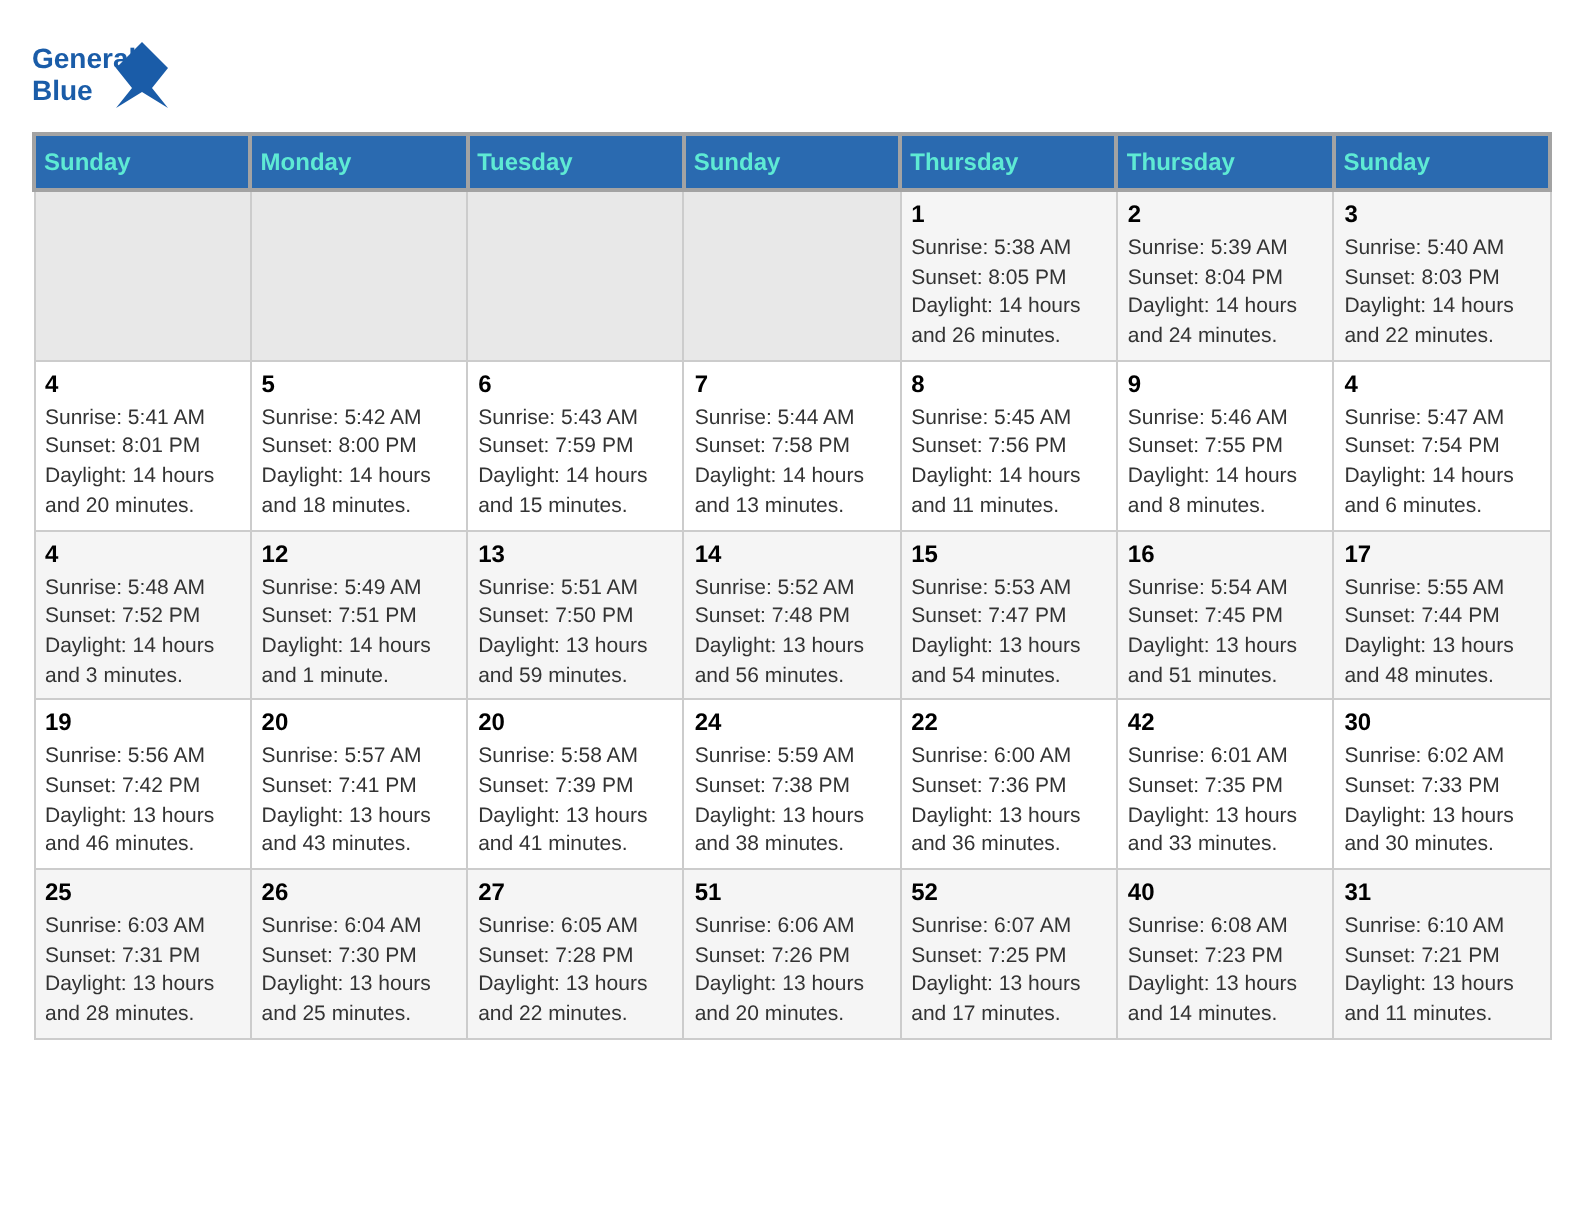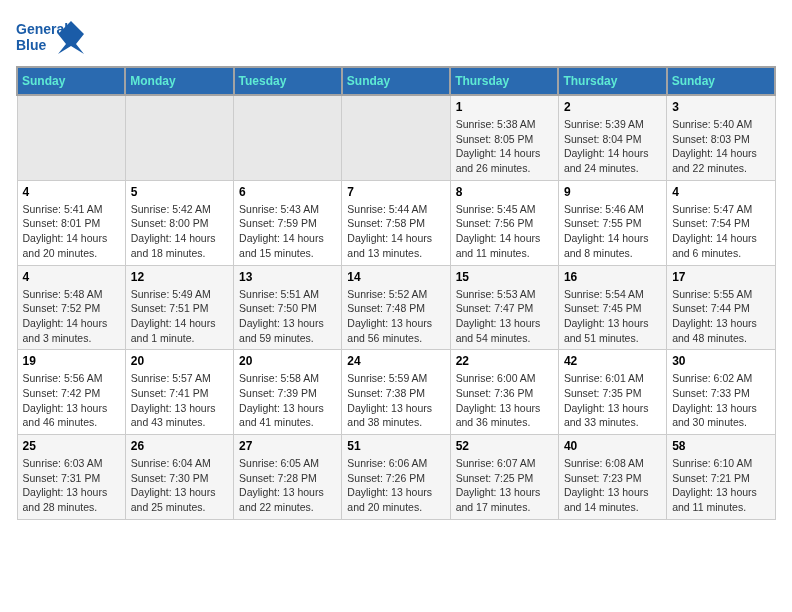--- a/index.html
+++ b/index.html
@@ -232,18 +232,18 @@
         </td>
         <td>
           <div class="day-number">52</div>
           <div class="day-info">Sunrise: 6:07 AM<br>Sunset: 7:25 PM<br>Daylight: 13 hours<br>and 17 minutes.</div>
         </td>
         <td>
           <div class="day-number">40</div>
           <div class="day-info">Sunrise: 6:08 AM<br>Sunset: 7:23 PM<br>Daylight: 13 hours<br>and 14 minutes.</div>
         </td>
         <td>
-          <div class="day-number">58</div>
+          <div class="day-number">31</div>
           <div class="day-info">Sunrise: 6:10 AM<br>Sunset: 7:21 PM<br>Daylight: 13 hours<br>and 11 minutes.</div>
         </td>
       </tr>
     </tbody>
 </table>
 
 </body></html>

